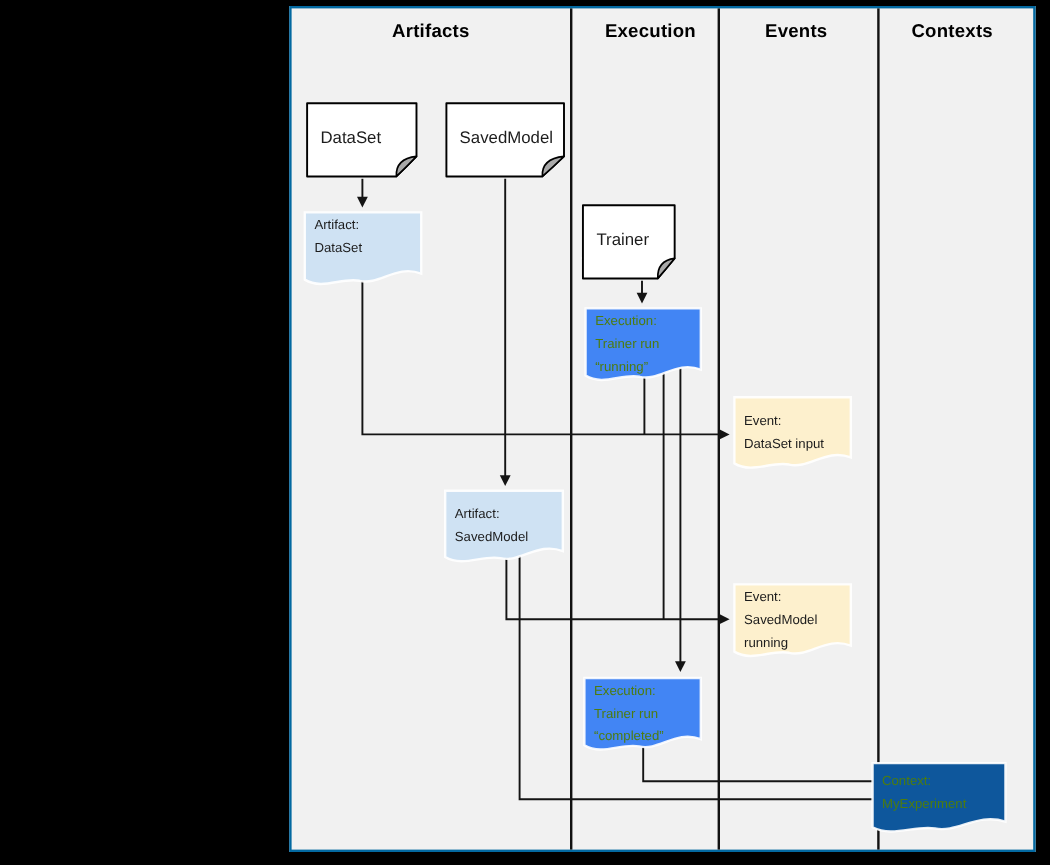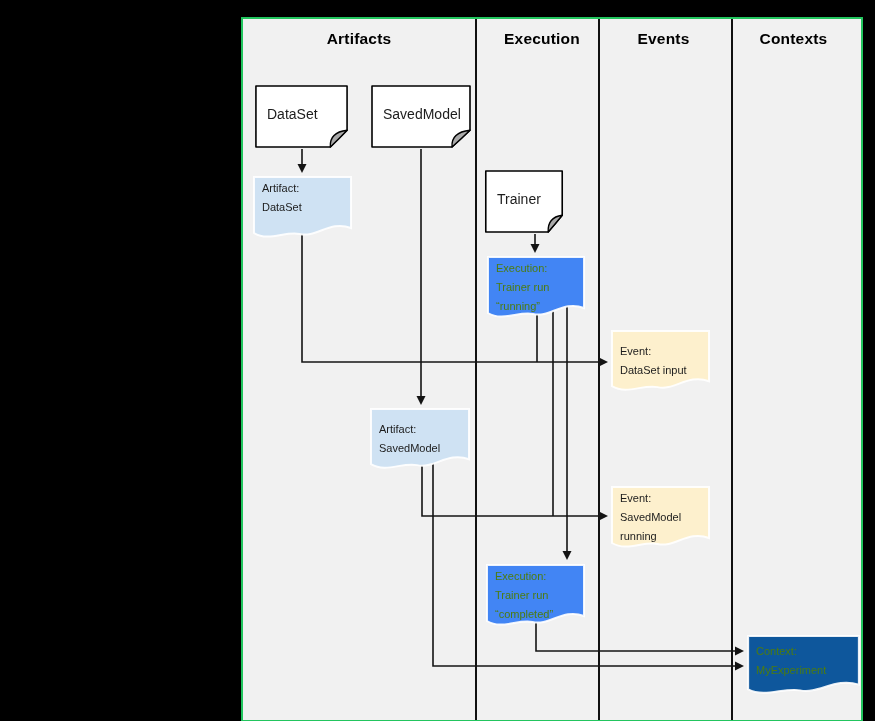--- a/index.html
+++ b/index.html
@@ -1,20 +1,20 @@
 <!DOCTYPE html>
 <html><head>
 <meta charset="utf-8">
 <style>
   html,body{margin:0;padding:0;background:#000;}
   #page{position:relative;width:875px;height:721px;background:#000;overflow:hidden;
         font-family:"Liberation Sans",sans-serif;}
   
-  #lanes{position:absolute;left:241px;top:17px;width:622px;height:705px;
-         background:#f1f1f1;border:2px solid #22c55e;box-sizing:border-box;}
+  #lanes{position:absolute;left:241px;top:5px;width:622px;height:705px;
+         background:#f1f1f1;border:2px solid #0369a1;box-sizing:border-box;}
   .divider{position:absolute;top:0;bottom:0;width:1.5px;background:#111;}
   .lane-header{position:absolute;top:11px;text-align:center;font-size:15.5px;
                font-weight:bold;color:#000;letter-spacing:.2px;}
   
   #edges{position:absolute;left:0;top:0;width:875px;height:721px;pointer-events:none;}
   #edges path.line{fill:none;stroke:#141414;stroke-width:1.6px;}
   #edges path.head{fill:#141414;stroke:none;}
   
   .node{position:absolute;}
   .node svg{position:absolute;left:0;top:0;width:100%;height:100%;overflow:visible;}
@@ -165,21 +165,21 @@
     <svg viewBox="0 0 100 66" preserveAspectRatio="none">
       <path vector-effect="non-scaling-stroke" d="M1,1 L99,1 L99,52 C78,44 64,62 47,58 C32,55 16,66 1,57 Z"></path>
     </svg>
     <div class="txt">
       <span>Execution:</span>
       <span>Trainer run</span>
       <span>“completed”</span>
     </div>
   </div>
 
-  <div class="node wave context" style="left:747px;top:635px;width:113px;height:63px">
+  <div class="node wave context" style="left:726px;top:635px;width:113px;height:63px">
     <svg viewBox="0 0 100 66" preserveAspectRatio="none">
       <path vector-effect="non-scaling-stroke" d="M1,1 L99,1 L99,52 C78,44 64,62 47,58 C32,55 16,66 1,57 Z"></path>
     </svg>
     <div class="txt">
       <span>Context:</span>
       <span>MyExperiment</span>
     </div>
   </div>
 
 </div>

